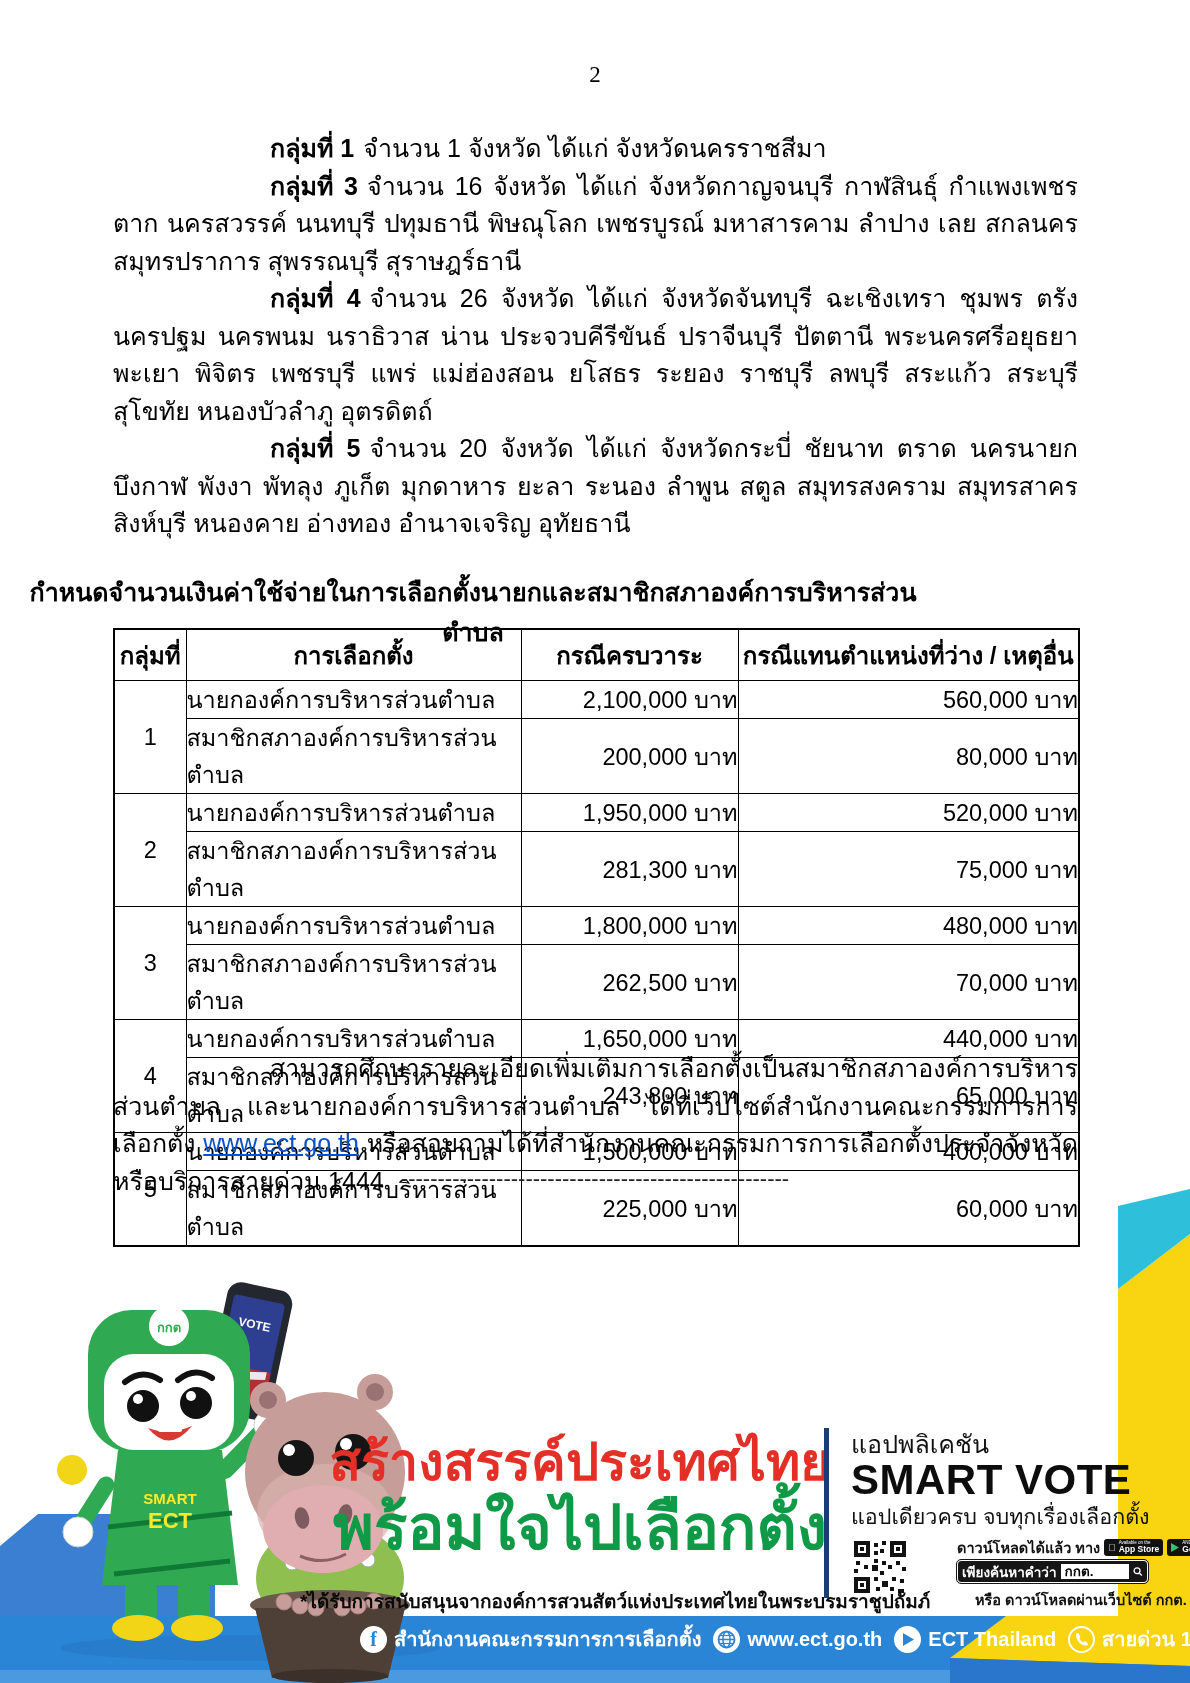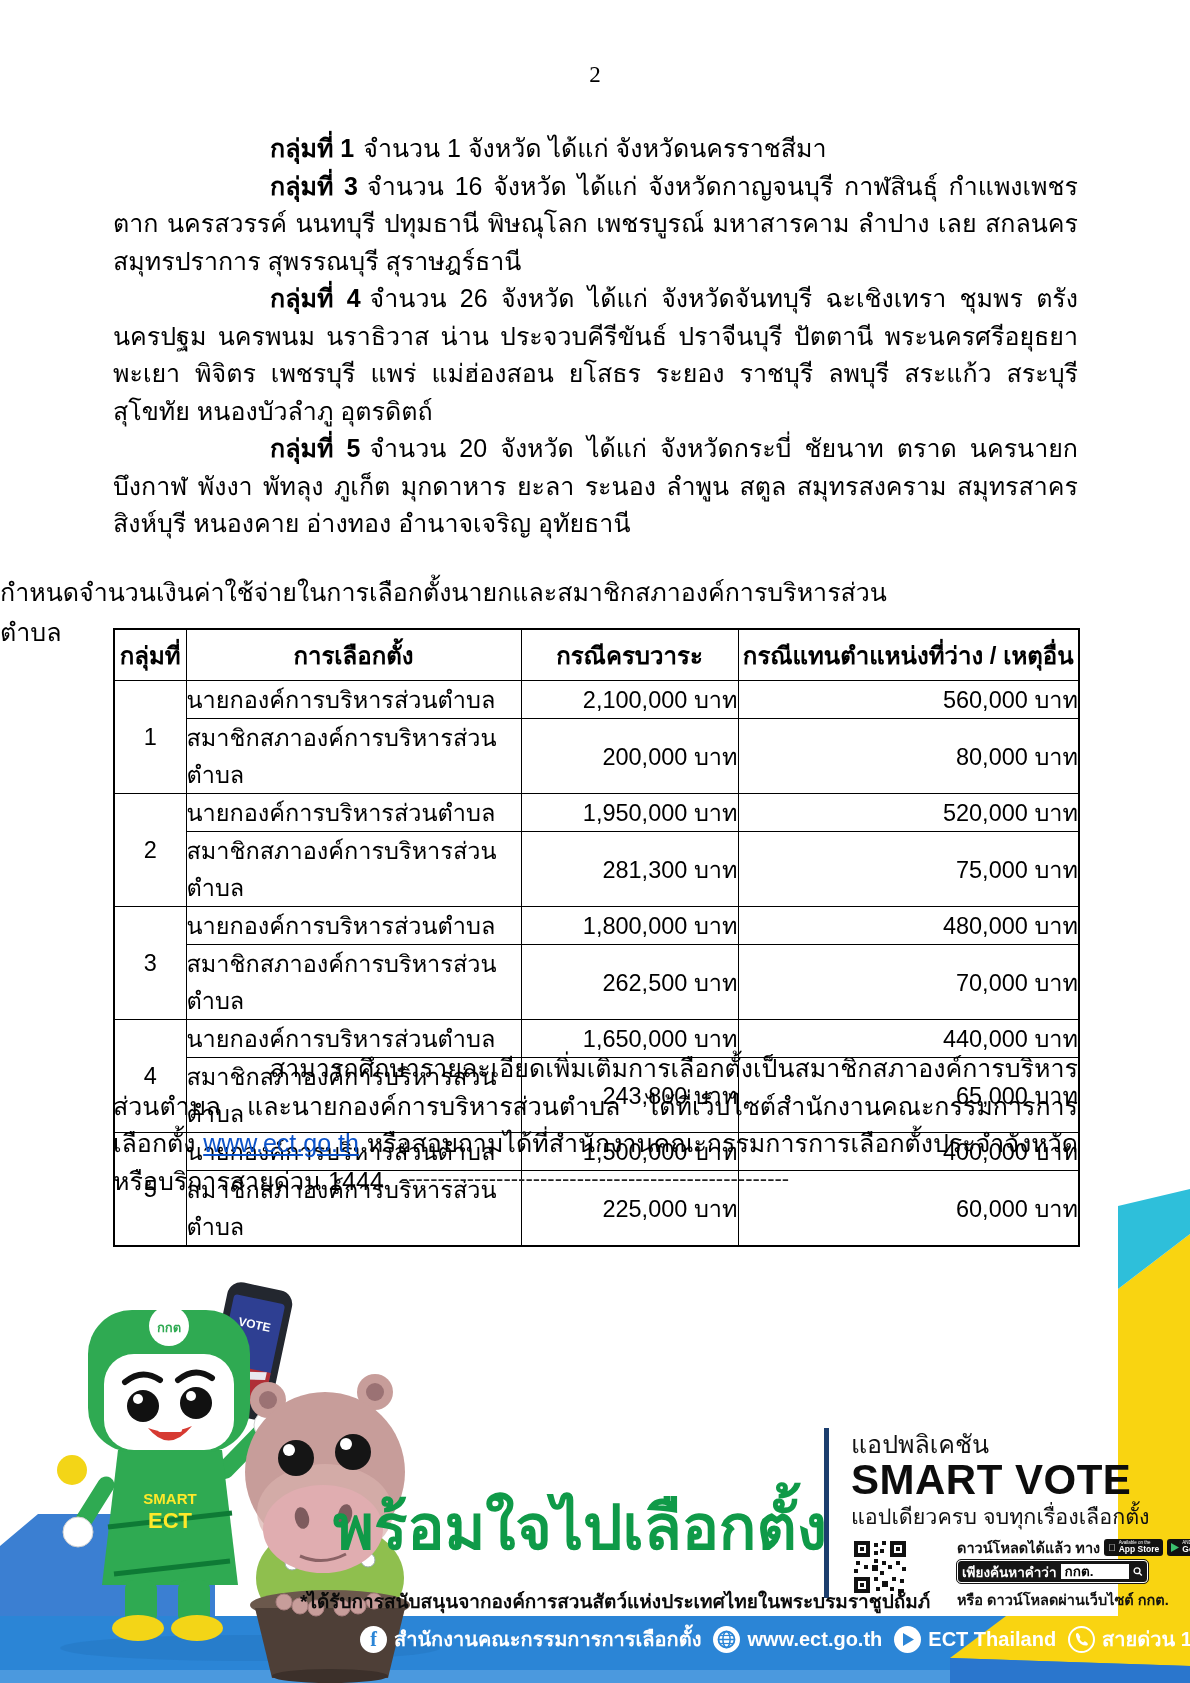--- a/index.html
+++ b/index.html
@@ -7,21 +7,21 @@
     position:relative;width:1190px;height:1683px;background:#ffffff;
     margin:0 auto;overflow:hidden;
     font-family:"Liberation Sans",sans-serif;color:#000;
   }
   .abs{position:absolute;}
   
   .pageno{top:62px;left:0;width:1190px;text-align:center;font-size:23px;font-family:"Liberation Serif",serif;}
   .content{top:130px;left:113px;width:965px;font-size:25px;line-height:37.5px;text-align:justify;}
   .content p{margin:0;text-indent:157px;}
   .content b{margin-right:9px;}
-  .tbl-title{top:572px;left:0;width:946px;font-size:25px;font-weight:normal;}
+  .tbl-title{top:572px;left:0;width:946px;text-align:center;font-size:25px;font-weight:bold;}
   table.money{border-collapse:collapse;width:965px;table-layout:fixed;}
   table.money,table.money th,table.money td{border:1.6px solid #000;}
   table.money{border-width:2.5px;}
   table.money th{height:50px;font-size:24px;font-weight:bold;text-align:center;padding:0 0;}
   table.money td{height:34px;font-size:23.5px;padding:0;}
   td.grp{text-align:center;}
   td.pos{padding-left:14px;}
   td.amt{text-align:right;padding-right:18px;}
   td.amt2{text-align:right;padding-right:62px;}
   .closing{top:1050px;left:113px;width:965px;font-size:25px;line-height:37.5px;text-align:justify;text-indent:157px;}
@@ -43,21 +43,21 @@
   .dl-text{font-size:14.5px;font-weight:bold;color:#111;white-space:nowrap;}
   .badge{background:#111;color:#fff;border-radius:3px;height:17px;margin-left:4px;display:flex;align-items:center;padding:0 4px;}
   .badge .bg-ic{font-size:10px;margin-right:3px;}
   .badge .bg-txt{display:flex;flex-direction:column;line-height:1;}
   .badge .bg-small{font-size:4.5px;}
   .badge .bg-big{font-size:8.5px;font-weight:bold;white-space:nowrap;}
   .searchpill{margin-top:4px;background:#161616;border:1.6px solid #fff;outline:1.6px solid #161616;border-radius:4px;height:21px;display:flex;align-items:center;padding:0 4px;width:181px;}
   .search-label{color:#fff;font-size:13.5px;font-weight:bold;white-space:nowrap;}
   .search-box{background:#fff;color:#000;font-size:13.5px;font-weight:bold;height:15px;line-height:15px;width:88px;margin-left:4px;padding-left:4px;}
   .mag{margin-left:4px;}
-  .dl-line3{margin-top:5px;font-size:14.5px;font-weight:bold;color:#111;white-space:nowrap;}
+  .dl-line3{margin-top:5px;font-size:14.5px;font-weight:bold;color:#111;white-space:nowrap;margin-left:18px;}
   .sponsor{top:1586px;left:300px;width:560px;text-align:center;font-size:19px;font-weight:700;color:#0a0a0a;white-space:nowrap;}
   
   .footerbar{top:1618px;left:360px;height:42px;display:flex;align-items:center;gap:12px;}
   .fitem{display:flex;align-items:center;gap:7px;}
   .fic{width:27px;height:27px;border-radius:50%;display:flex;align-items:center;justify-content:center;flex:0 0 27px;}
   .fic.solid{background:#fff;}
   .fic.ring{border:2.5px solid #fff;box-sizing:border-box;}
   .flabel{color:#fff;font-size:20px;font-weight:bold;white-space:nowrap;}
   .fb-f{color:#2b85d6;font-family:"Liberation Serif",serif;font-weight:bold;font-size:20px;line-height:1;}
 </style>
@@ -234,20 +234,21 @@
         <circle cx="254" cy="322" r="8"></circle>
           <circle cx="270" cy="326" r="8"></circle>
         <circle cx="286" cy="328" r="8"></circle>
           <circle cx="312" cy="328" r="8"></circle>
         <circle cx="328" cy="326" r="8"></circle>
           <circle cx="344" cy="321" r="8"></circle>
       </g>
     </g>
   </svg>
 
+  <div class="abs headline-red">สร้างสรรค์ประเทศไทย</div>
   <div class="abs headline-green">พร้อมใจไปเลือกตั้ง</div>
   <div class="abs vdivider"></div>
 
   <div class="abs apppanel">
     <div class="app-label">แอปพลิเคชัน</div>
     <div class="app-name">SMART VOTE</div>
     <div class="app-tagline">แอปเดียวครบ จบทุกเรื่องเลือกตั้ง</div>
     <div class="dlrow">
       <svg class="qr" width="58" height="58" viewBox="0 0 58 58">
         <rect width="58" height="58" fill="#fff"></rect>

